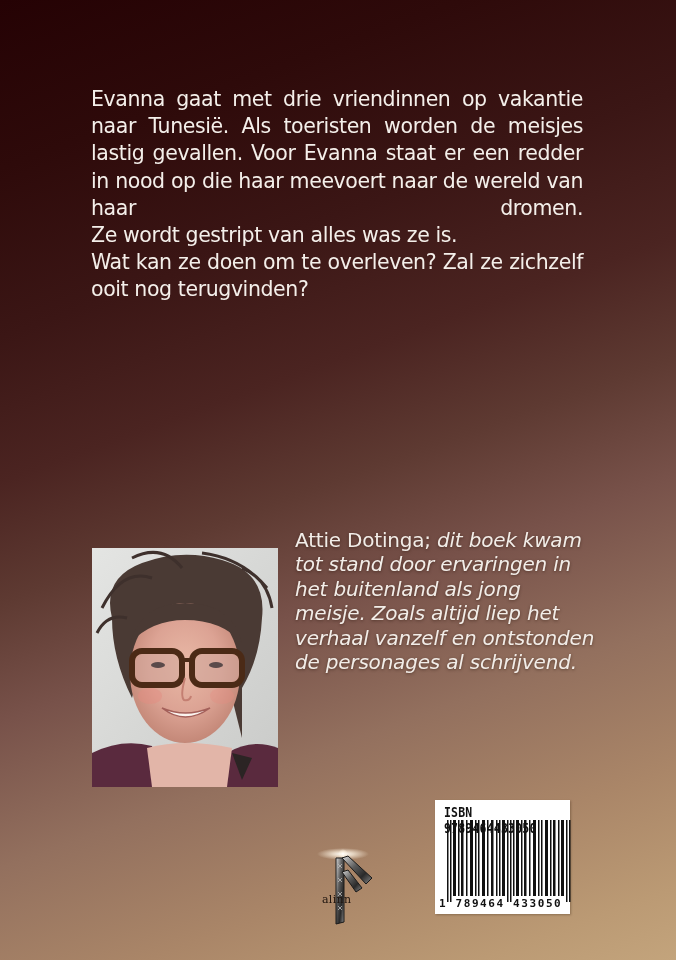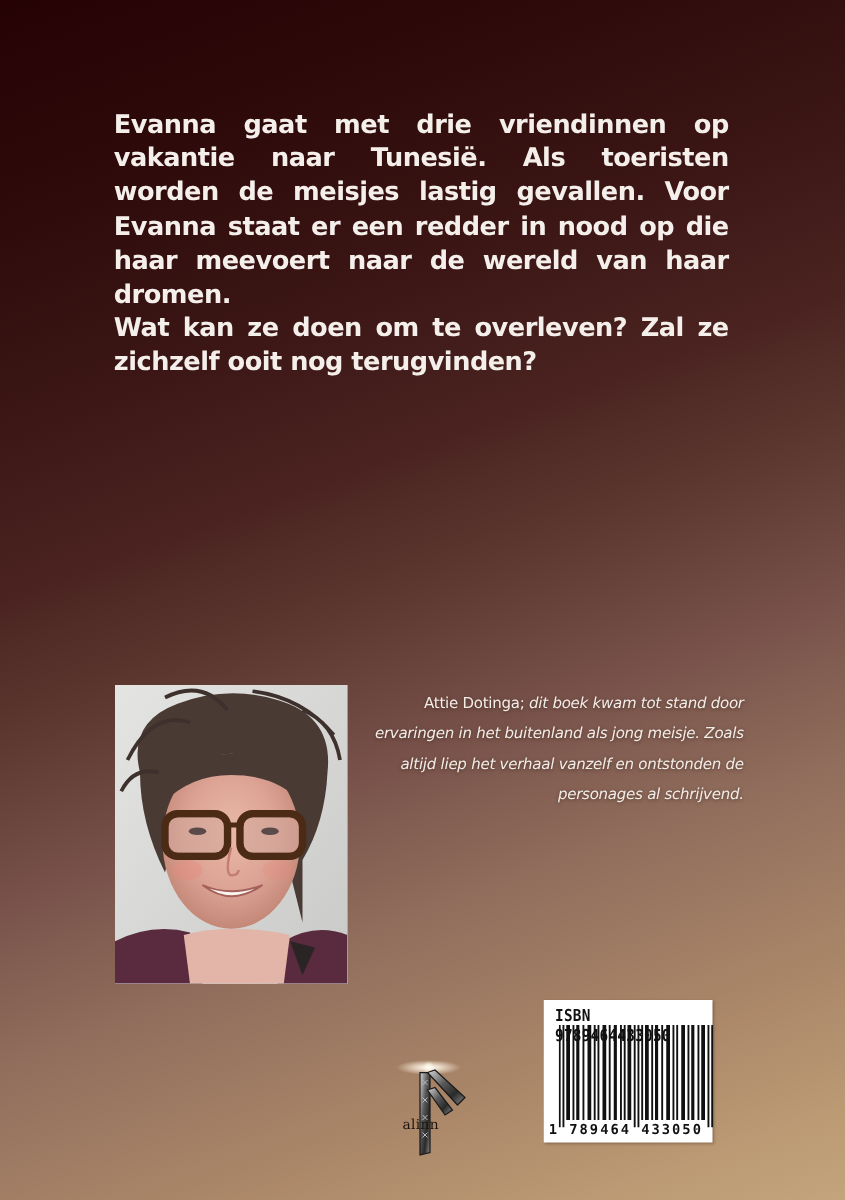--- a/index.html
+++ b/index.html
@@ -38,49 +38,47 @@
       width: 492px;
       color: #f4efea;
       font-family: "DejaVu Sans", sans-serif;
       font-size: 20.5px;
       line-height: 27.2px;
       letter-spacing: -0.4px;
       text-align: justify;
     }
     .blurb p {
       margin: 0;
-      font-weight: bold;
     }
     .blurb p.justify-last {
       text-align-last: justify;
     }
     .photo-frame {
       position: absolute;
       left: 92px;
       top: 548px;
       width: 186px;
       height: 239px;
       overflow: hidden;
       background: #d8d8d6;
     }
     .photo-frame svg {
       display: block;
     }
     .bio {
       position: absolute;
       left: 295px;
-      top: 550px;
+      top: 528px;
       width: 300px;
       color: #f2ede8;
       font-family: "DejaVu Sans", sans-serif;
-      font-size: 12px;
+      font-size: 20px;
       line-height: 24.4px;
       letter-spacing: -0.2px;
       text-shadow: 0 1px 3px rgba(40,20,10,0.5);
-      text-align: right;
     }
     .bio .author {
       font-style: normal;
     }
     .bio .italic {
       font-style: italic;
     }
     .barcode {
       position: absolute;
       left: 435px;
@@ -134,20 +132,21 @@
       letter-spacing: 0.3px;
     }
   </style>
 </head>
 <body>
 
 <div class="cover">
 
   <div class="blurb">
     <p class="justify-last">Evanna gaat met drie vriendinnen op vakantie naar Tunesië. Als toeristen worden de meisjes lastig gevallen. Voor Evanna staat er een redder in nood op die haar meevoert naar de wereld van haar dromen.</p>
+    <p>Ze wordt gestript van alles was ze is.</p>
     <p>Wat kan ze doen om te overleven? Zal ze zichzelf ooit nog terugvinden?</p>
   </div>
 
   <div class="photo-frame" title="Portrait of the author">
     <svg width="186" height="239" viewBox="0 0 186 239" xmlns="http://www.w3.org/2000/svg">
       <defs>
         <radialGradient id="skin" cx="50%" cy="45%" r="55%">
           <stop offset="0%" stop-color="#e9b9a6"></stop>
           <stop offset="60%" stop-color="#dca394"></stop>
           <stop offset="100%" stop-color="#c48878"></stop>

